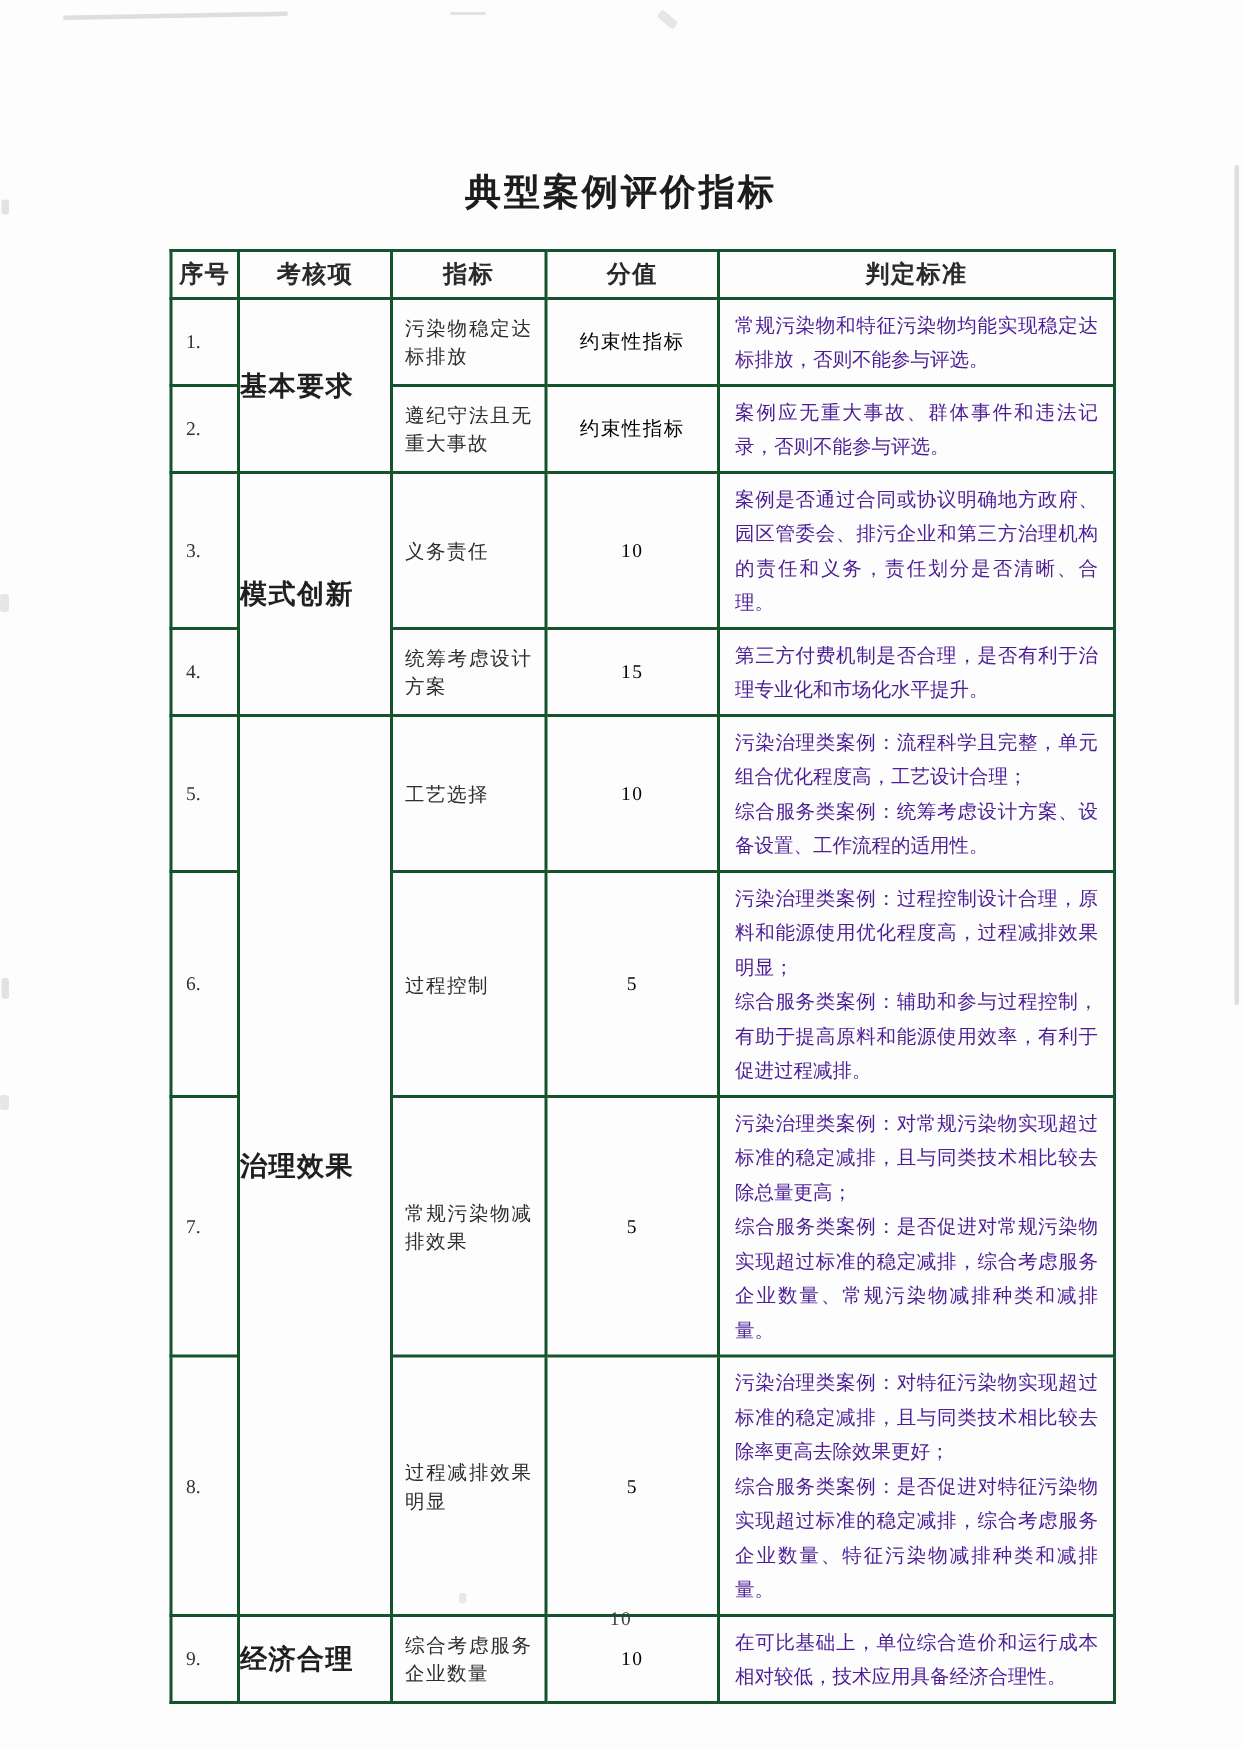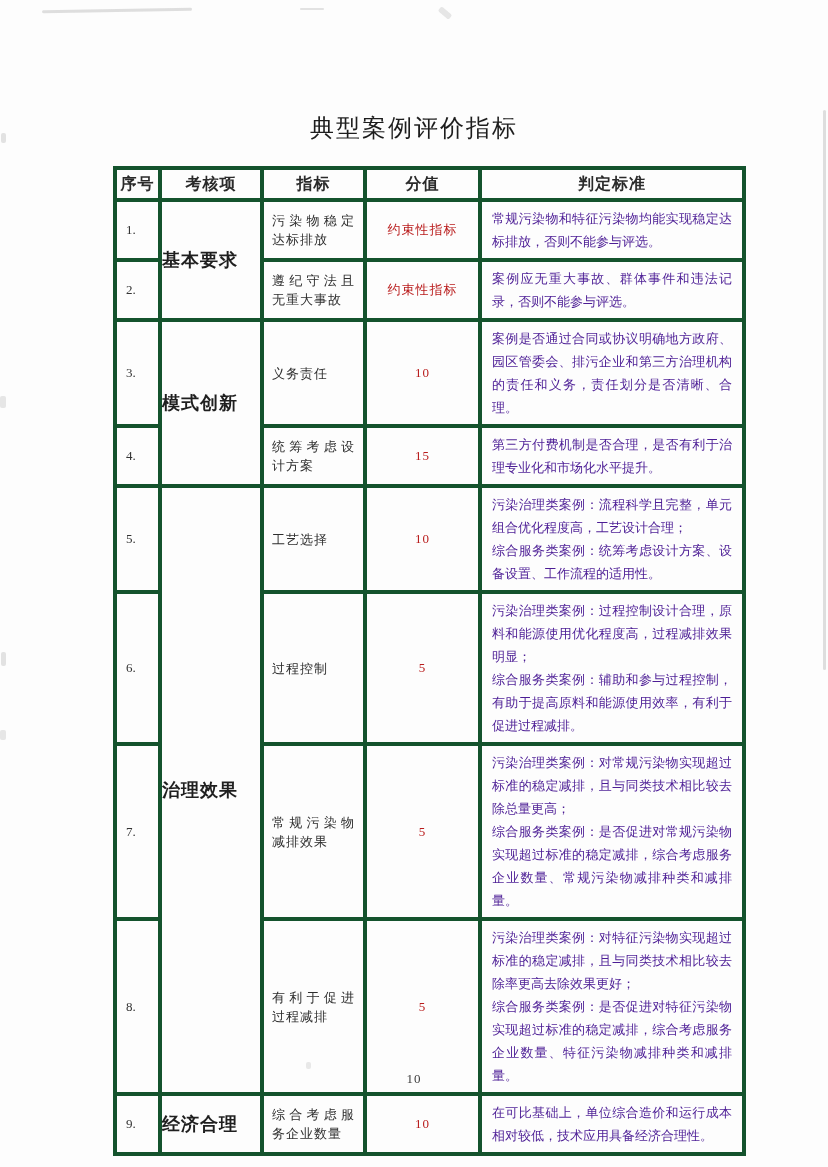--- a/index.html
+++ b/index.html
@@ -24,41 +24,41 @@
   .a-left2 { left: 0;   top: 396px; width: 6px; height: 12px; opacity: .35; }
   .a-left3 { left: 1px; top: 652px; width: 5px; height: 14px; opacity: .4; }
   .a-left4 { left: 0;   top: 730px; width: 6px; height: 10px; opacity: .35; }
   .a-right { right: 2px; top: 110px; width: 3px; height: 560px; opacity: .45; }
   .a-bottom { left: 306px; top: 1062px; width: 5px; height: 7px; opacity: .3; }
 
   .title {
     margin-top: 112px;
     text-align: center;
     font-size: 24px;
-    font-weight: normal;
+    font-weight: bold;
     letter-spacing: 2px;
     color: #1d1d1d;
   }
 
   table.eval {
     margin-left: 113px;
     margin-top: 22px;
     width: 629px;
     border-collapse: collapse;
     table-layout: fixed;
     color: #262626;
   }
   table.eval col.c-no    { width: 45px; }
   table.eval col.c-group { width: 102px; }
   table.eval col.c-ind   { width: 103px; }
   table.eval col.c-score { width: 115px; }
   table.eval col.c-crit  { width: 264px; }
 
   table.eval th, table.eval td {
-    border: 4px solid #14532d;
+    border: 2px solid #14532d;
     vertical-align: middle;
   }
   table.eval th {
     height: 32px;
     font-size: 16px;
     font-weight: 600;
     text-align: center;
     letter-spacing: 1px;
     color: #2a2a2a;
   }
@@ -80,21 +80,21 @@
     padding: 4px 8px;
     text-align: justify;
     line-height: 19px;
     letter-spacing: 1px;
     color: #2e2e2e;
   }
   td.score {
     font-size: 13px;
     text-align: center;
     letter-spacing: 1px;
-    color: #b91c1c;
+    color: #000000;
   }
   td.criteria {
     font-size: 13px;
     padding: 5px 10px;
     line-height: 23px;
     text-align: justify;
     white-space: pre-line;
     color: #4c1d95;
   }
   tr.r-h  { height: 32px; }
@@ -197,21 +197,21 @@
       </tr>
       <tr class="r-7">
         <td class="no">7.</td>
         <td class="indicator">常规污染物减排效果</td>
         <td class="score">5</td>
         <td class="criteria">污染治理类案例：对常规污染物实现超过标准的稳定减排，且与同类技术相比较去除总量更高；
 综合服务类案例：是否促进对常规污染物实现超过标准的稳定减排，综合考虑服务企业数量、常规污染物减排种类和减排量。</td>
       </tr>
       <tr class="r-8">
         <td class="no">8.</td>
-        <td class="indicator">有利于促进过程减排</td>
+        <td class="indicator">过程减排效果明显</td>
         <td class="score">5</td>
         <td class="criteria">污染治理类案例：对特征污染物实现超过标准的稳定减排，且与同类技术相比较去除率更高去除效果更好；
 综合服务类案例：是否促进对特征污染物实现超过标准的稳定减排，综合考虑服务企业数量、特征污染物减排种类和减排量。</td>
       </tr>
       <tr class="r-9">
         <td class="no">9.</td>
         <td class="group">经济合理</td>
         <td class="indicator">综合考虑服务企业数量</td>
         <td class="score">10</td>
         <td class="criteria">在可比基础上，单位综合造价和运行成本相对较低，技术应用具备经济合理性。</td>

